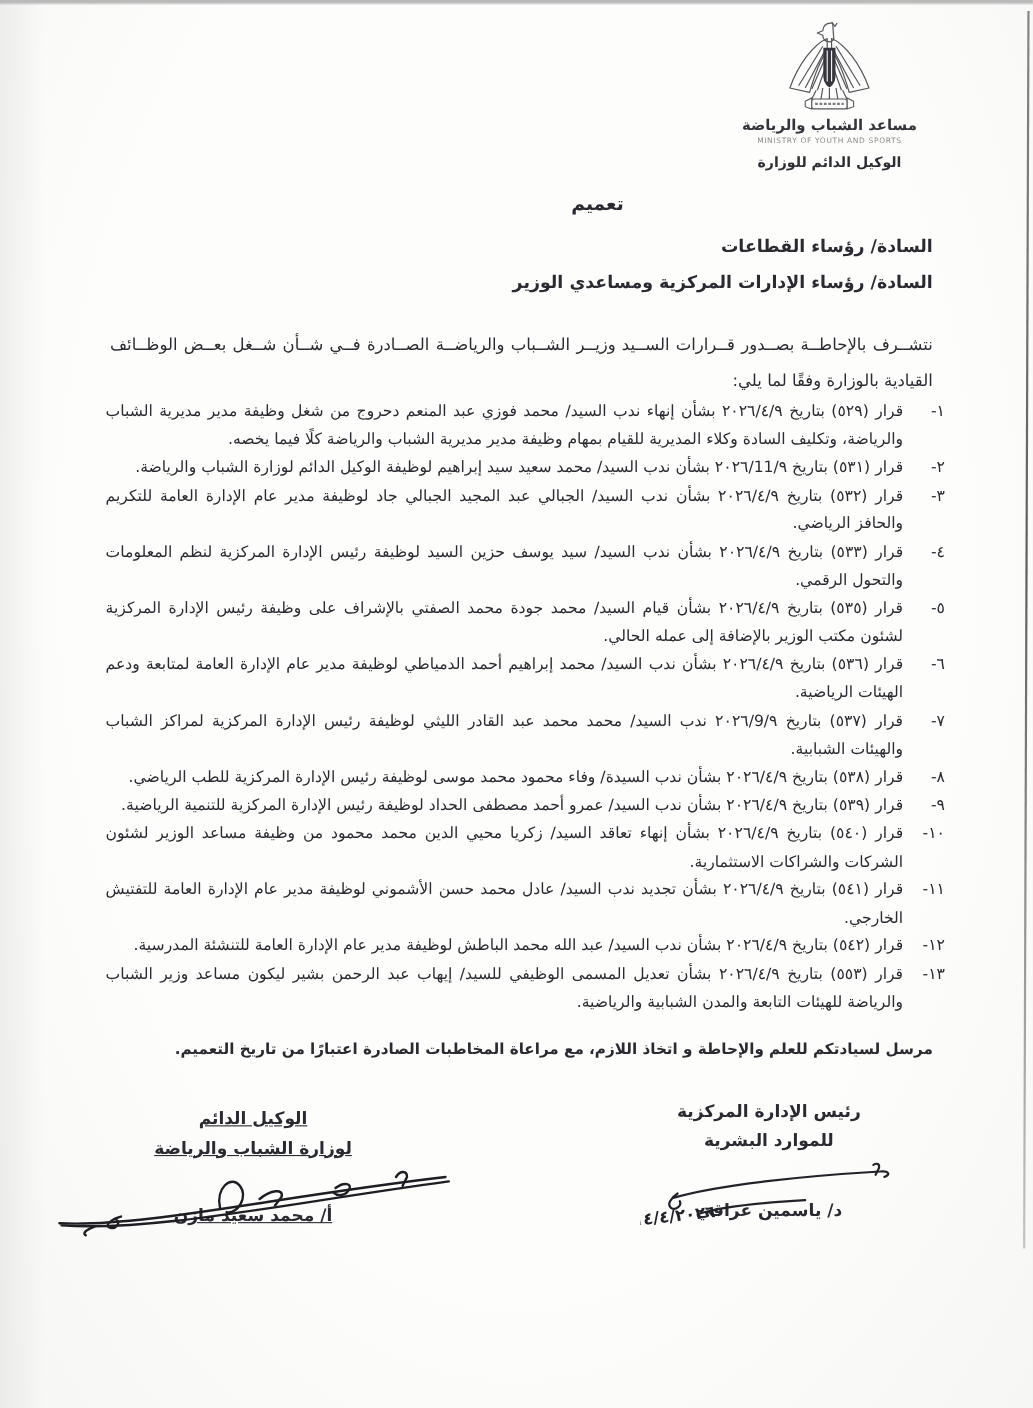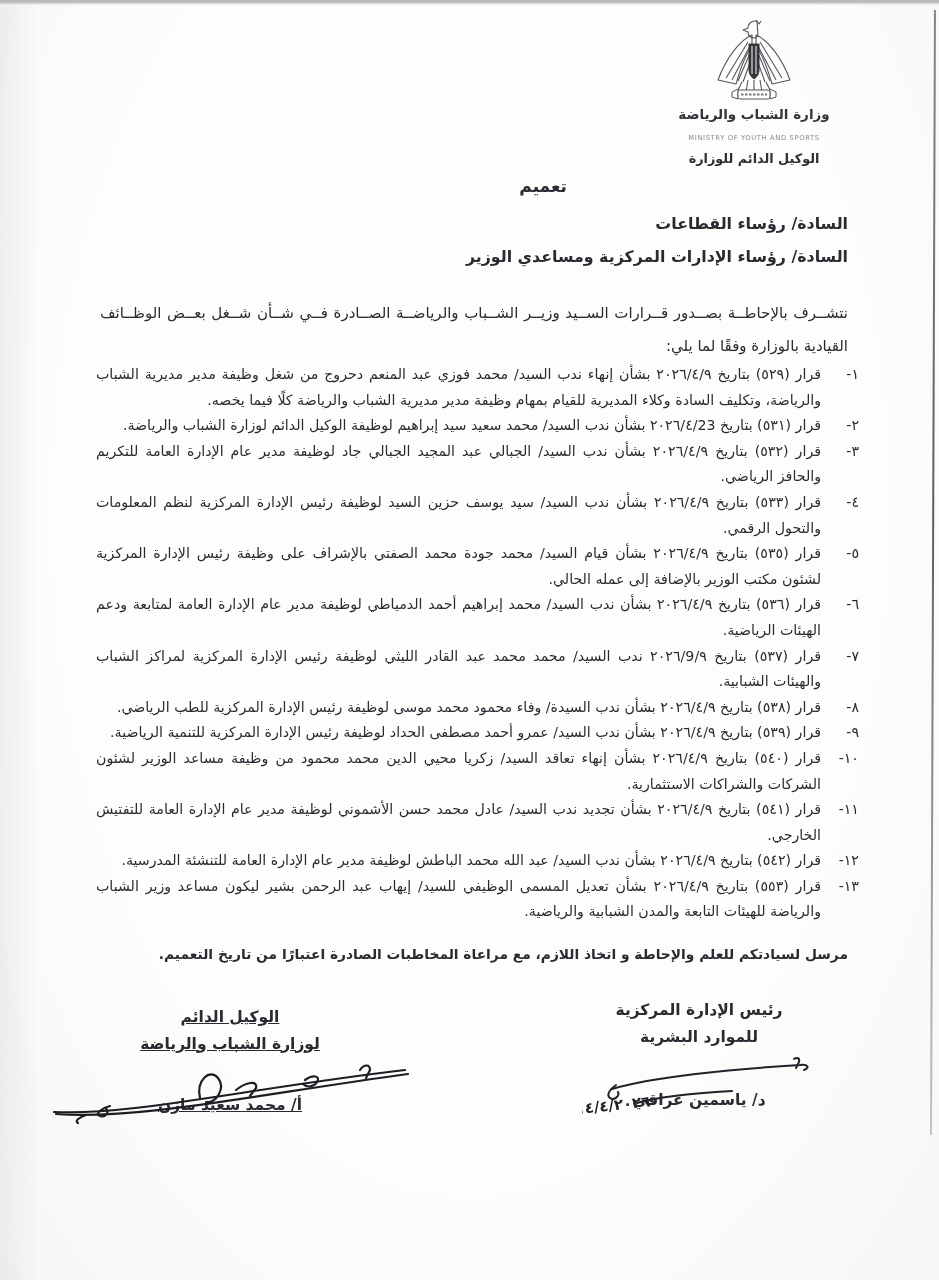--- a/index.html
+++ b/index.html
@@ -18,21 +18,21 @@
   }
   .scan-edge-right{
     position:absolute;top:10px;right:5px;width:2px;height:1125px;
     background:linear-gradient(180deg,rgba(40,40,40,.55) 0%,rgba(40,40,40,.75) 45%,rgba(40,40,40,.25) 100%);
     transform:rotate(.2deg);
   }
   
   .letterhead{position:absolute;top:18px;right:96px;width:178px;text-align:center;}
   .emblem{display:block;margin:0 auto 4px auto;}
   .ministry-ar{font-weight:bold;font-size:13.5px;letter-spacing:.5px;color:#34343c;}
-  .ministry-en{font-size:6.8px;letter-spacing:.6px;color:#8b8b8b;margin-top:12px;}
+  .ministry-en{font-size:6.8px;letter-spacing:.6px;color:#8b8b8b;margin-top:2px;}
   .office{font-weight:bold;font-size:12.8px;line-height:1.55;color:#2e2e36;margin-top:7px;}
   
   .doc-title{position:absolute;top:176px;left:447px;width:120px;text-align:right;font-weight:bold;font-size:17px;}
   .addressees{position:absolute;top:207px;right:91px;font-weight:bold;font-size:15.8px;line-height:33px;}
   
   .intro{position:absolute;top:297px;right:91px;left:100px;font-size:15px;line-height:33px;text-align:justify;}
   
   .items{position:absolute;top:362px;right:80px;left:96px;}
   .list-item{display:flex;font-size:14.2px;line-height:25.6px;}
   .item-num{flex:0 0 38px;text-align:right;white-space:nowrap;}
@@ -78,21 +78,21 @@
 
       <path d="M43,26 h10 v26 c0,6 -5,9 -5,9 c0,0 -5,-3 -5,-9 z" fill="#35353d" stroke="#35353d"></path>
       <path d="M46,28 v28 M50,28 v28" stroke="#fdfdfc" stroke-width="1" fill="none"></path>
 
       <g stroke="#55555c" stroke-width="1" fill="#fdfdfc">
         <path d="M26,74 l6,-3 v10 l-6,-2 z M70,74 l-6,-3 v10 l6,-2 z"></path>
         <rect x="32" y="72" width="32" height="9" rx="2"></rect>
       </g>
       <path d="M35,76.5 h26" stroke="#7a7a80" stroke-width="2" stroke-dasharray="2.5 1.5" fill="none"></path>
     </svg>
-    <div class="ministry-ar">وزارة الشباب والرياضة</div>
+    <div class="ministry-ar">مساعد الشباب والرياضة</div>
     <div class="ministry-en">MINISTRY OF YOUTH AND SPORTS</div>
     <div class="office">
       <div>الوكيل الدائم للوزارة</div>
     </div>
   </div>
 
   <div class="doc-title">تعميم</div>
 
   <div class="addressees" id="addressees">
       <div>السادة/ رؤساء القطاعات</div>
@@ -101,21 +101,21 @@
 
   <div class="intro">نتشــرف بالإحاطــة بصــدور قــرارات الســيد وزيــر الشــباب والرياضــة الصــادرة فــي شــأن شــغل بعــض الوظــائف القيادية بالوزارة وفقًا لما يلي:</div>
 
   <div class="items" id="items-list">
       <div class="list-item">
         <span class="item-num">١-</span>
         <span class="item-text">قرار (٥٢٩) بتاريخ ٢٠٢٦/٤/٩ بشأن إنهاء ندب السيد/ محمد فوزي عبد المنعم دحروج من شغل وظيفة مدير مديرية الشباب والرياضة، وتكليف السادة وكلاء المديرية للقيام بمهام وظيفة مدير مديرية الشباب والرياضة كلًا فيما يخصه.</span>
       </div>
       <div class="list-item">
         <span class="item-num">٢-</span>
-        <span class="item-text">قرار (٥٣١) بتاريخ ٢٠٢٦/٤/23 بشأن ندب السيد/ محمد سعيد سيد إبراهيم لوظيفة الوكيل الدائم لوزارة الشباب والرياضة.</span>
+        <span class="item-text">قرار (٥٣١) بتاريخ ٢٠٢٦/11/٩ بشأن ندب السيد/ محمد سعيد سيد إبراهيم لوظيفة الوكيل الدائم لوزارة الشباب والرياضة.</span>
       </div>
       <div class="list-item">
         <span class="item-num">٣-</span>
         <span class="item-text">قرار (٥٣٢) بتاريخ ٢٠٢٦/٤/٩ بشأن ندب السيد/ الجبالي عبد المجيد الجبالي جاد لوظيفة مدير عام الإدارة العامة للتكريم والحافز الرياضي.</span>
       </div>
       <div class="list-item">
         <span class="item-num">٤-</span>
         <span class="item-text">قرار (٥٣٣) بتاريخ ٢٠٢٦/٤/٩ بشأن ندب السيد/ سيد يوسف حزين السيد لوظيفة رئيس الإدارة المركزية لنظم المعلومات والتحول الرقمي.</span>
       </div>
       <div class="list-item">

